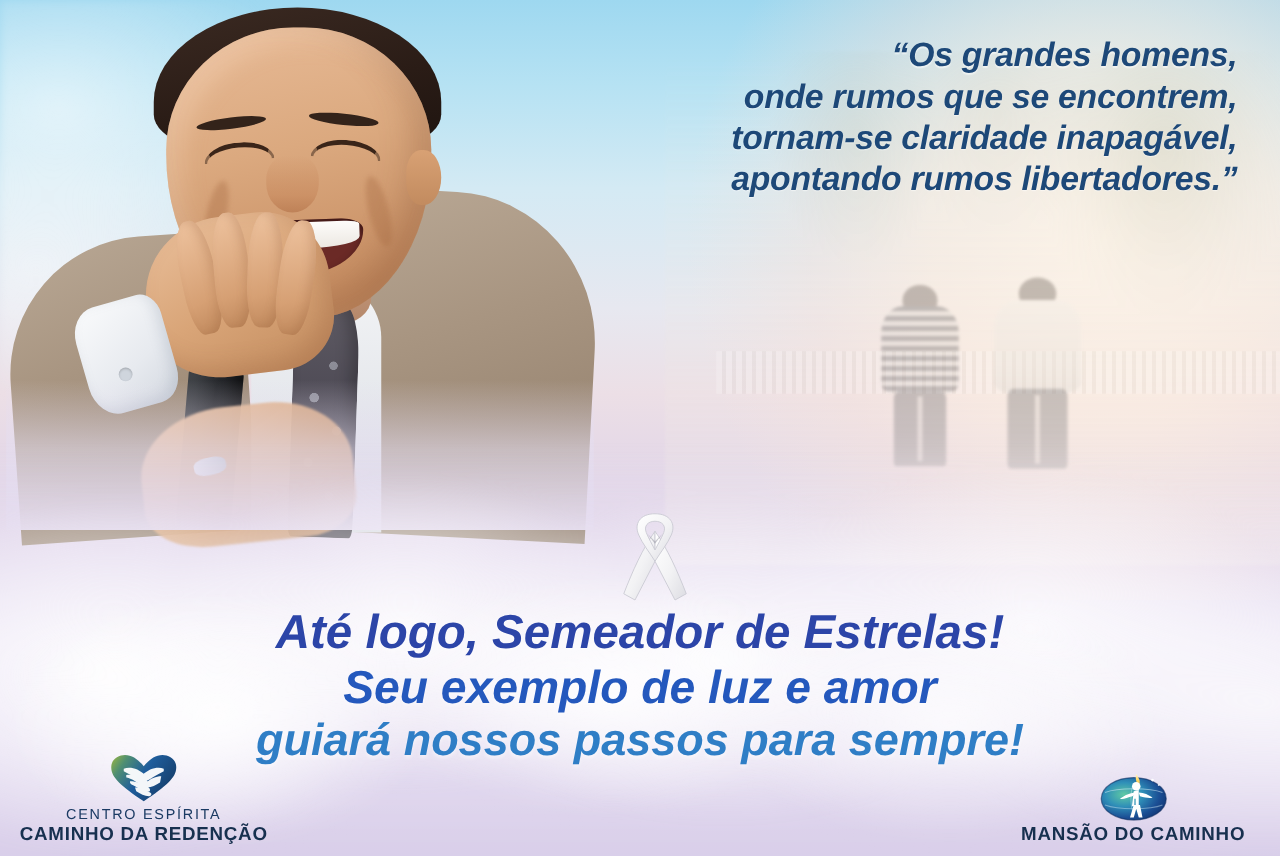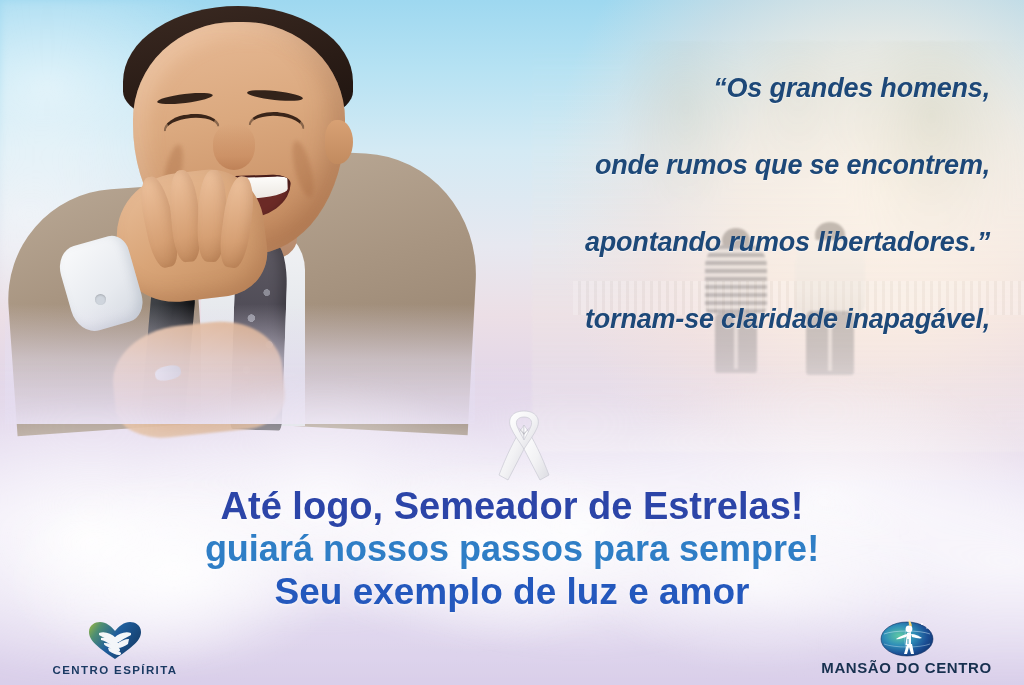--- a/index.html
+++ b/index.html
@@ -342,21 +342,20 @@
   }
   .quote-line {
     font-style: italic;
     font-weight: bold;
     font-size: 27px;
     line-height: 33px;
     letter-spacing: -0.2px;
     color: #1d4878;
     white-space: nowrap;
     text-shadow: 0 1px 1px rgba(255,255,255,0.55);
-    margin-top: 44px;
   }
   .quote-attr {
     margin-top: 11px;
     font-style: italic;
     font-weight: bold;
     font-size: 15px;
     letter-spacing: 0.1px;
     color: #2b3f56;
     text-shadow: 0 1px 1px rgba(255,255,255,0.5);
   }
@@ -368,20 +367,21 @@
     width: 60px; height: 74px;
   }
 
   
   .tribute {
     position: absolute;
     left: 0; right: 0; top: 484px;
     text-align: center;
   }
   .tribute-line {
+    font-style: italic;
     font-weight: bold;
     white-space: nowrap;
     text-shadow: 0 2px 3px rgba(255,255,255,0.45);
   }
   #tribute-line-0 { font-size: 38px; line-height: 44px; color: #2c45a8; }
   #tribute-line-1 { font-size: 37px; line-height: 43px; color: #2458bd; }
   #tribute-line-2 { font-size: 36px; line-height: 42px; color: #2f7ec6; }
 
   
   .logo {
@@ -393,21 +393,21 @@
   #logo-mdc { right: 10px; width: 215px; }
   .logo-mark {
     height: 40px;
     display: flex;
     align-items: flex-end;
     justify-content: center;
     margin-bottom: 2px;
   }
   .logo-text-top {
     font-size: 11.5px;
-    font-weight: bold;
+    font-weight: normal;
     letter-spacing: 1.4px;
     color: #1b3a63;
     line-height: 14px;
   }
   .logo-text-main {
     font-size: 15px;
     font-weight: bold;
     letter-spacing: 0.6px;
     color: #17304f;
     line-height: 18px;
@@ -473,22 +473,22 @@
     <div class="p-ring"></div>
     <div class="p-fade"></div>
   </div>
 
   <div class="clouds"></div>
   <div class="clouds2"></div>
 
   <div class="quote">
     <div class="quote-line">“Os grandes homens,</div>
     <div class="quote-line">onde rumos que se encontrem,</div>
+    <div class="quote-line">tornam-se claridade inapagável,</div>
     <div class="quote-line">apontando rumos libertadores.”</div>
-    <div class="quote-line">tornam-se claridade inapagável,</div>
   </div>
 
   <div class="ribbon">
     <svg width="60" height="74" viewBox="0 0 60 74">
       <defs>
         <linearGradient id="rg" x1="0" y1="0" x2="1" y2="1">
           <stop offset="0%" stop-color="#ffffff"></stop>
           <stop offset="55%" stop-color="#f2f2f4"></stop>
           <stop offset="100%" stop-color="#dcdce2"></stop>
         </linearGradient>
@@ -498,22 +498,22 @@
         <path d="M30 16 C40 30 48 48 55 66 L46 71 L30 40 Z"></path>
         <path d="M30 2 C18 2 13 10 17 19 C20 26 25 32 30 40 C35 32 40 26 43 19 C47 10 42 2 30 2 Z
                  M30 8 C36 8 39 12 37 17 C35 22 32 27 30 31 C28 27 25 22 23 17 C21 12 24 8 30 8 Z"></path>
       </g>
       <path d="M24 18 C27 22 30 26 30 26 C30 26 33 22 36 18 L30 24 Z" fill="#9a9aa6" opacity="0.55"></path>
     </svg>
   </div>
 
   <div class="tribute">
     <div class="tribute-line" id="tribute-line-0">Até logo, Semeador de Estrelas!</div>
+    <div class="tribute-line" id="tribute-line-1">Seu exemplo de luz e amor</div>
     <div class="tribute-line" id="tribute-line-2">guiará nossos passos para sempre!</div>
-    <div class="tribute-line" id="tribute-line-1">Seu exemplo de luz e amor</div>
   </div>
 
   <div class="logo" id="logo-cer">
     <div class="logo-mark">
       <svg width="56" height="40" viewBox="0 0 56 40">
         <defs>
           <linearGradient id="hg" x1="0" y1="0" x2="1" y2="0.5">
             <stop offset="0%" stop-color="#9fb83f"></stop>
             <stop offset="22%" stop-color="#4f8f72"></stop>
             <stop offset="55%" stop-color="#1f5d9c"></stop>
@@ -525,20 +525,21 @@
           <path d="M12 12 C17 10 24 12 29 17 C31 19 31 21 29 22 C27 23 24 21 21 19 C18 17 14 15 12 14 Z"></path>
           <path d="M14 17 C19 16 26 18 31 22 C33 24 32 26 30 26 C27 26 24 24 21 22 C18 20 15 19 14 19 Z"></path>
           <path d="M17 22 C22 22 28 24 32 27 C34 29 33 31 31 30 C28 30 24 28 21 26 C19 25 17 24 17 23 Z"></path>
           <path d="M21 27 C26 27 30 29 33 31 C35 32 34 34 32 34 C29 34 25 32 22 30 Z"></path>
           <path d="M44 12 C39 10 32 12 27 17 C25 19 25 21 27 22 C29 23 32 21 35 19 C38 17 42 15 44 14 Z"></path>
           <path d="M42 18 C38 18 33 20 30 23 C28 25 29 27 31 27 C34 27 38 25 41 23 Z"></path>
         </g>
       </svg>
     </div>
     <div class="logo-text-top">CENTRO ESPÍRITA</div>
+    <div class="logo-text-main">CAMINHO DA REDENÇÃO</div>
   </div>
 
   <div class="logo" id="logo-mdc">
     <div class="logo-mark">
       <svg width="58" height="40" viewBox="0 0 58 40">
         <defs>
           <radialGradient id="gg" cx="0.35" cy="0.40" r="0.75">
             <stop offset="0%" stop-color="#5fc9a4"></stop>
             <stop offset="38%" stop-color="#2f8fb8"></stop>
             <stop offset="72%" stop-color="#1b4f95"></stop>
@@ -560,16 +561,16 @@
           <circle cx="31" cy="12" r="3.4"></circle>
           <path d="M31 15 L31 28 L28.5 28 L28.5 22 L27.5 22 L27.5 28 L25.5 28 L27 16 Z" transform="translate(2,0)"></path>
           <path d="M31 17 C27 17 22 19 18 22 C20 23 24 21 28 20 Z"></path>
           <path d="M33 17 C37 17 41 19 44 21 C42 22 38 21 34 20 Z"></path>
           <path d="M29 27 L26 37 L29 37 L31 30 L33 37 L36 37 L34 27 Z"></path>
         </g>
         <circle cx="44" cy="7" r="1.1" fill="#ffffff" opacity="0.9"></circle>
         <circle cx="49" cy="11" r="0.8" fill="#ffffff" opacity="0.8"></circle>
       </svg>
     </div>
-    <div class="logo-text-main">MANSÃO DO CENTRO</div>
+    <div class="logo-text-main">MANSÃO DO CAMINHO</div>
   </div>
 
 </div>
 
 </body></html>

